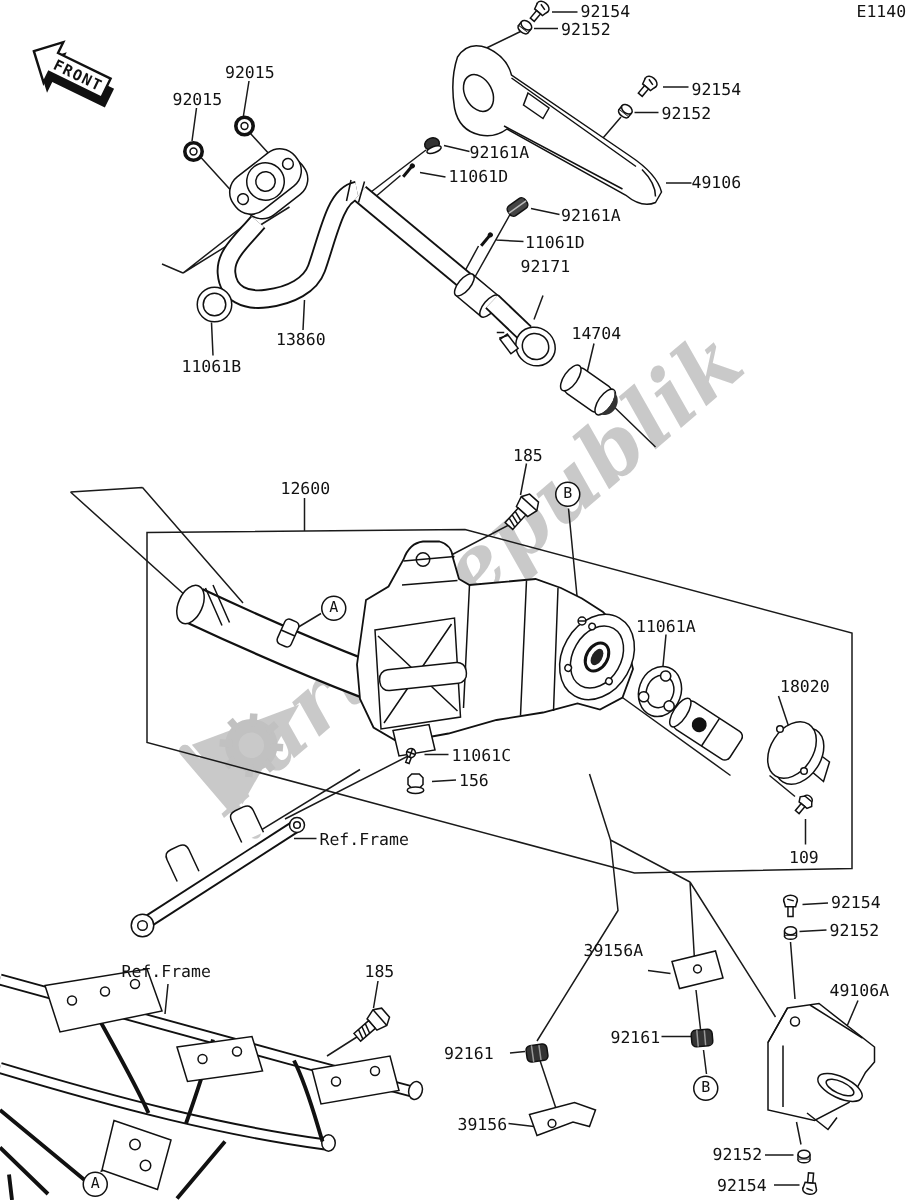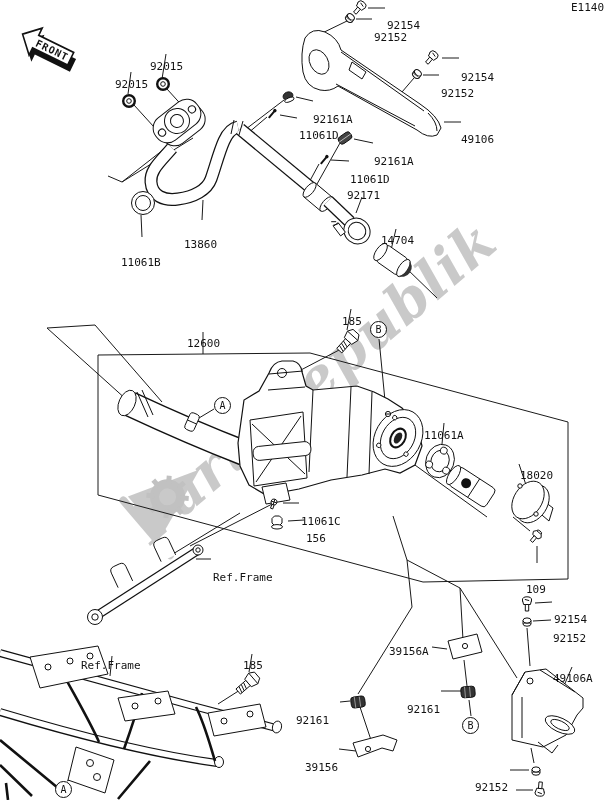--- a/index.html
+++ b/index.html
@@ -1,19 +1,19 @@
 <!DOCTYPE html>
 <html><head>
 <meta charset="utf-8">
 <style>
   html,body{margin:0;padding:0;background:#fff;}
   #stage{position:relative;width:604px;height:800px;background:#fff;overflow:hidden;
          font-family:"DejaVu Sans Mono",monospace;}
   .co{position:absolute;font:11px/12px "DejaVu Sans Mono",monospace;color:#121212;
-      white-space:nowrap;margin-top:18px;}
+      white-space:nowrap;}
   .mk{position:absolute;width:17px;height:17px;border:1.3px solid #121212;border-radius:50%;
       background:#fff;display:flex;align-items:center;justify-content:center;
       font:10px "DejaVu Sans Mono",monospace;color:#121212;box-sizing:border-box;}
   #code{position:absolute;left:571px;top:1px;font:11px "DejaVu Sans Mono",monospace;color:#121212;}
   #wm{position:absolute;left:138px;top:492px;width:450px;height:76px;display:flex;
       align-items:center;gap:4px;transform:rotate(-40.5deg);transform-origin:0 50%;
       color:#9e9e9e;opacity:.55;font:bold italic 56px "DejaVu Serif",serif;
       letter-spacing:1px;pointer-events:none;}
   svg{position:absolute;left:0;top:0;}
   svg *{vector-effect:non-scaling-stroke;}

